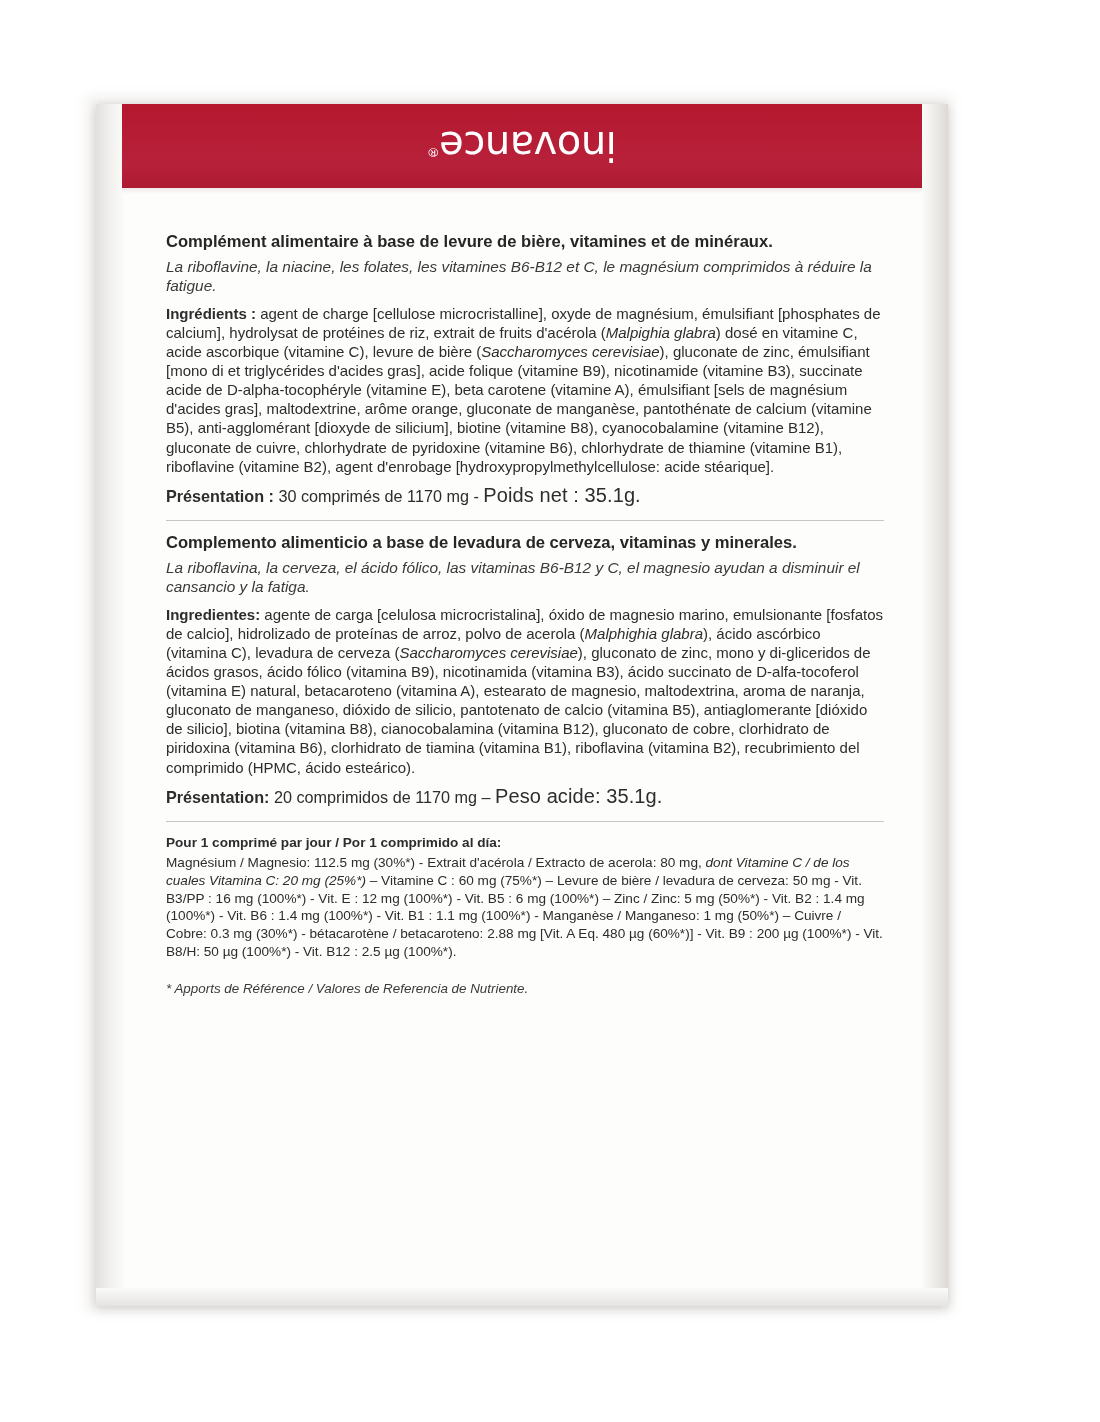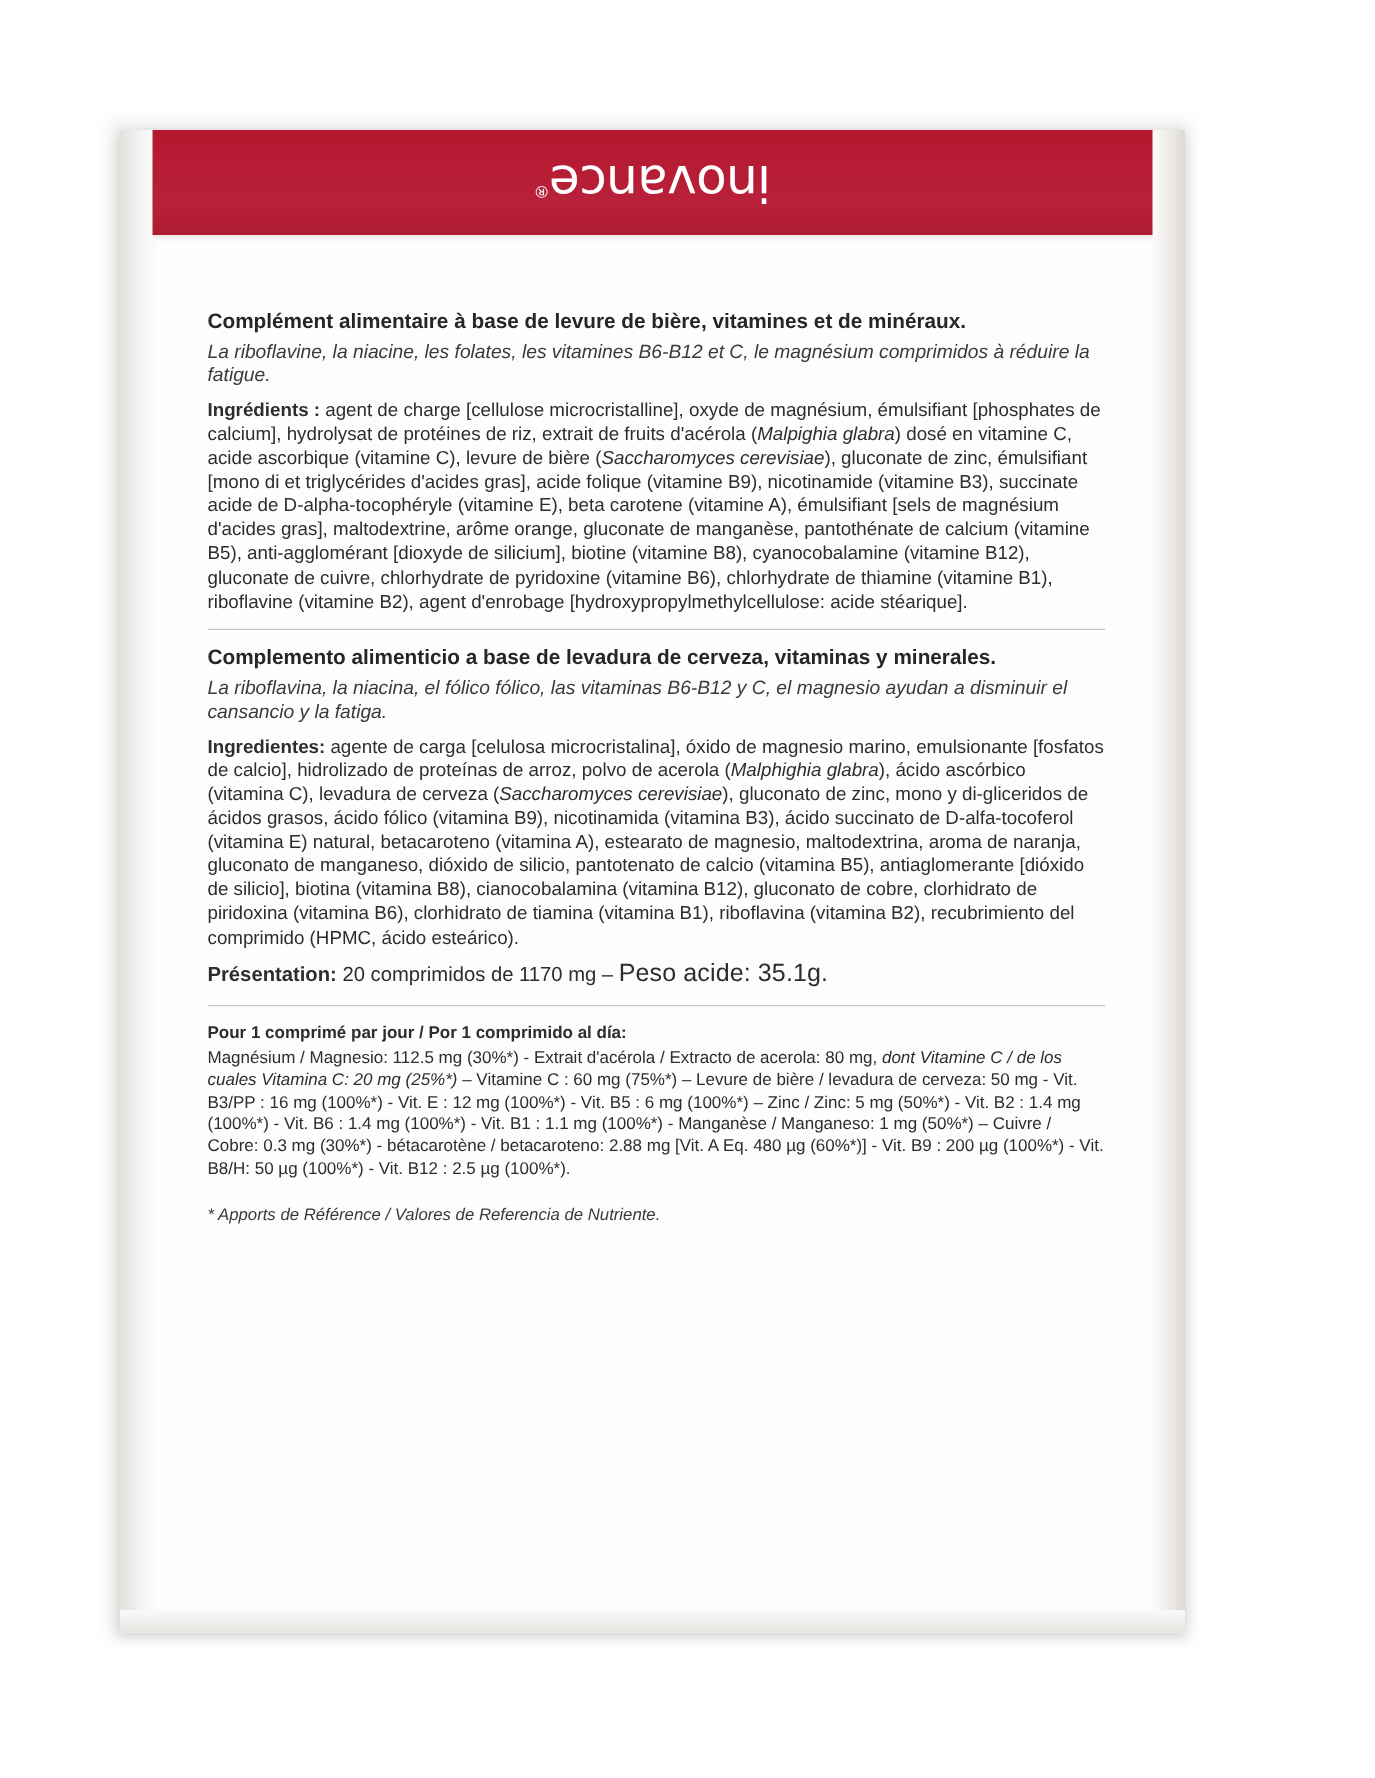--- a/index.html
+++ b/index.html
@@ -103,21 +103,21 @@
     position: absolute;
     left: 26px; top: 84px;
     width: 800px; height: 6px;
     background: linear-gradient(to bottom, #efe9e8, #fdfdfd);
   }
 
   
   .panel {
     position: absolute;
     left: 70px;
-    top: 143px;
+    top: 128px;
     width: 718px;
     color: #2f2f2f;
   }
 
   .h-bold {
     font-size: 16.6px;
     font-weight: bold;
     line-height: 1.26;
     color: #262626;
     margin: 0 0 4px 0;
@@ -200,25 +200,28 @@
 
     <div class="panel">
 
       <p class="h-bold">Complément alimentaire à base de levure de bière, vitamines et de minéraux.</p>
       <p class="ital">La riboflavine, la niacine, les folates, les vitamines B6-B12 et C, le magnésium comprimidos à réduire la fatigue.</p>
 
       <p class="body-para">
         <b>Ingrédients :</b><span> agent de charge [cellulose microcristalline], oxyde de magnésium, émulsifiant [phosphates de calcium], hydrolysat de protéines de riz, extrait de fruits d'acérola (<i>Malpighia glabra</i>) dosé en vitamine C, acide ascorbique (vitamine C), levure de bière (<i>Saccharomyces cerevisiae</i>), gluconate de zinc, émulsifiant [mono di et triglycérides d'acides gras], acide folique (vitamine B9), nicotinamide (vitamine B3), succinate acide de D-alpha-tocophéryle (vitamine E), beta carotene (vitamine A), émulsifiant [sels de magnésium d'acides gras], maltodextrine, arôme orange, gluconate de manganèse, pantothénate de calcium (vitamine B5), anti-agglomérant [dioxyde de silicium], biotine (vitamine B8), cyanocobalamine (vitamine B12), gluconate de cuivre, chlorhydrate de pyridoxine (vitamine B6), chlorhydrate de thiamine (vitamine B1), riboflavine (vitamine B2), agent d'enrobage [hydroxypropylmethylcellulose: acide stéarique].</span>
       </p>
 
+      <p class="presentation">
+        <span class="label">Présentation :</span><span> 30 comprimés de  1170 mg - </span><span class="big">Poids net : 35.1g.</span>
+      </p>
 
       <hr class="divider">
 
       <p class="h-bold">Complemento alimenticio a base de levadura de cerveza, vitaminas y minerales.</p>
-      <p class="ital">La riboflavina, la niacina, el fólico fólico, las vitaminas B6-B12 y C, el magnesio ayudan a disminuir el cansancio y la fatiga.</p>
+      <p class="ital">La riboflavina, la cerveza, el ácido fólico, las vitaminas B6-B12 y C, el magnesio ayudan a disminuir el cansancio y la fatiga.</p>
 
       <p class="body-para">
         <b>Ingredientes:</b><span> agente de carga [celulosa microcristalina], óxido de magnesio marino, emulsionante [fosfatos de calcio], hidrolizado de proteínas de arroz, polvo de acerola (<i>Malphighia glabra</i>), ácido ascórbico (vitamina C), levadura de cerveza (<i>Saccharomyces cerevisiae</i>), gluconato de zinc, mono y di-gliceridos de ácidos grasos, ácido fólico (vitamina B9), nicotinamida (vitamina B3), ácido succinato de D-alfa-tocoferol (vitamina E) natural, betacaroteno (vitamina A), estearato de magnesio, maltodextrina, aroma de naranja, gluconato de manganeso, dióxido de silicio, pantotenato de calcio (vitamina B5), antiaglomerante [dióxido de silicio], biotina (vitamina B8), cianocobalamina (vitamina B12), gluconato de cobre, clorhidrato de piridoxina (vitamina B6), clorhidrato de tiamina (vitamina B1), riboflavina (vitamina B2), recubrimiento del comprimido (HPMC, ácido esteárico).</span>
       </p>
 
       <p class="presentation">
         <span class="label">Présentation:</span><span> 20 comprimidos de 1170 mg – </span><span class="big">Peso acide: 35.1g.</span>
       </p>
 
       <hr class="divider">

